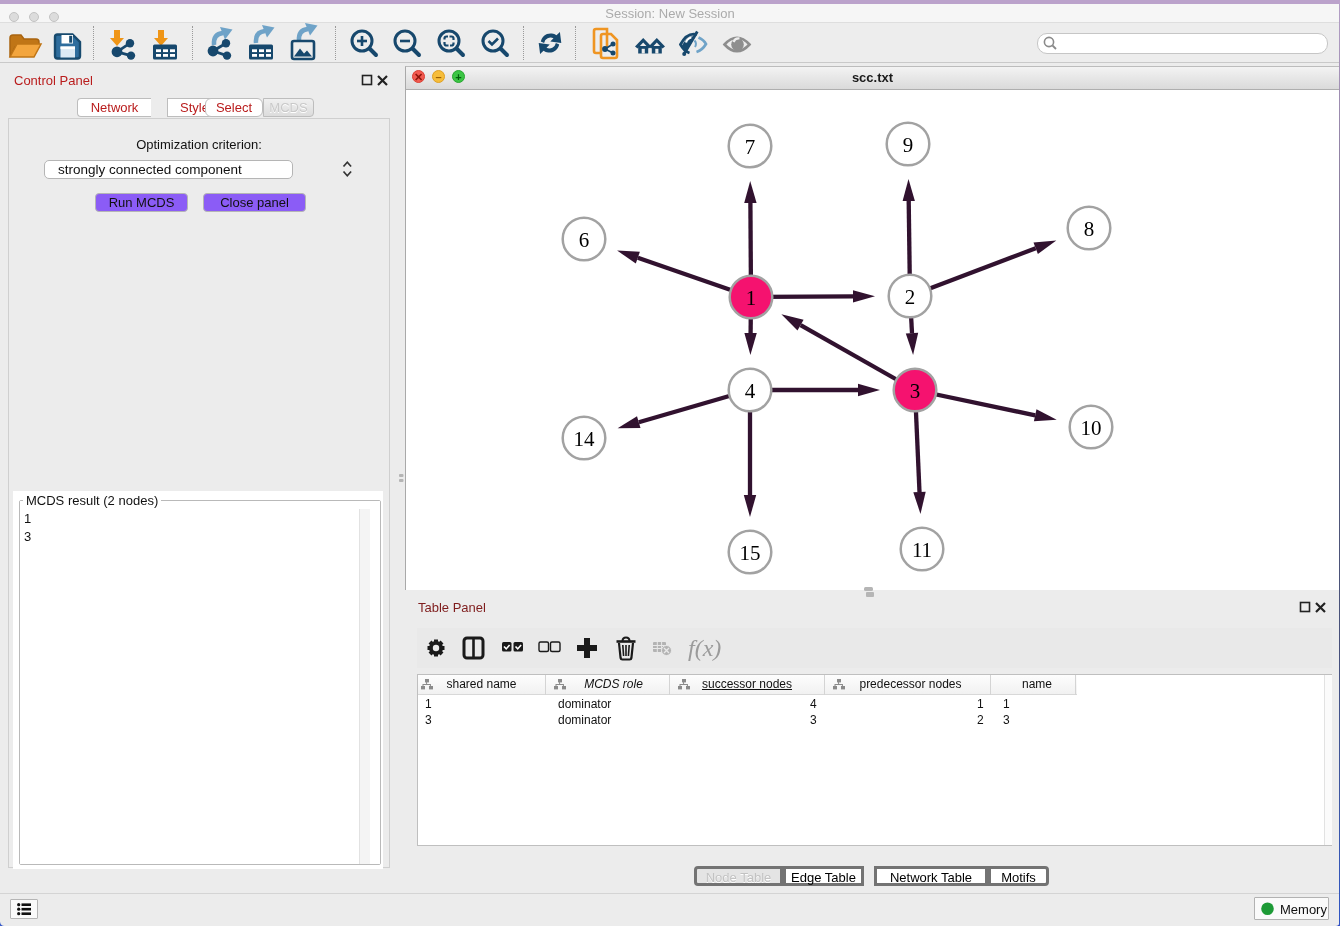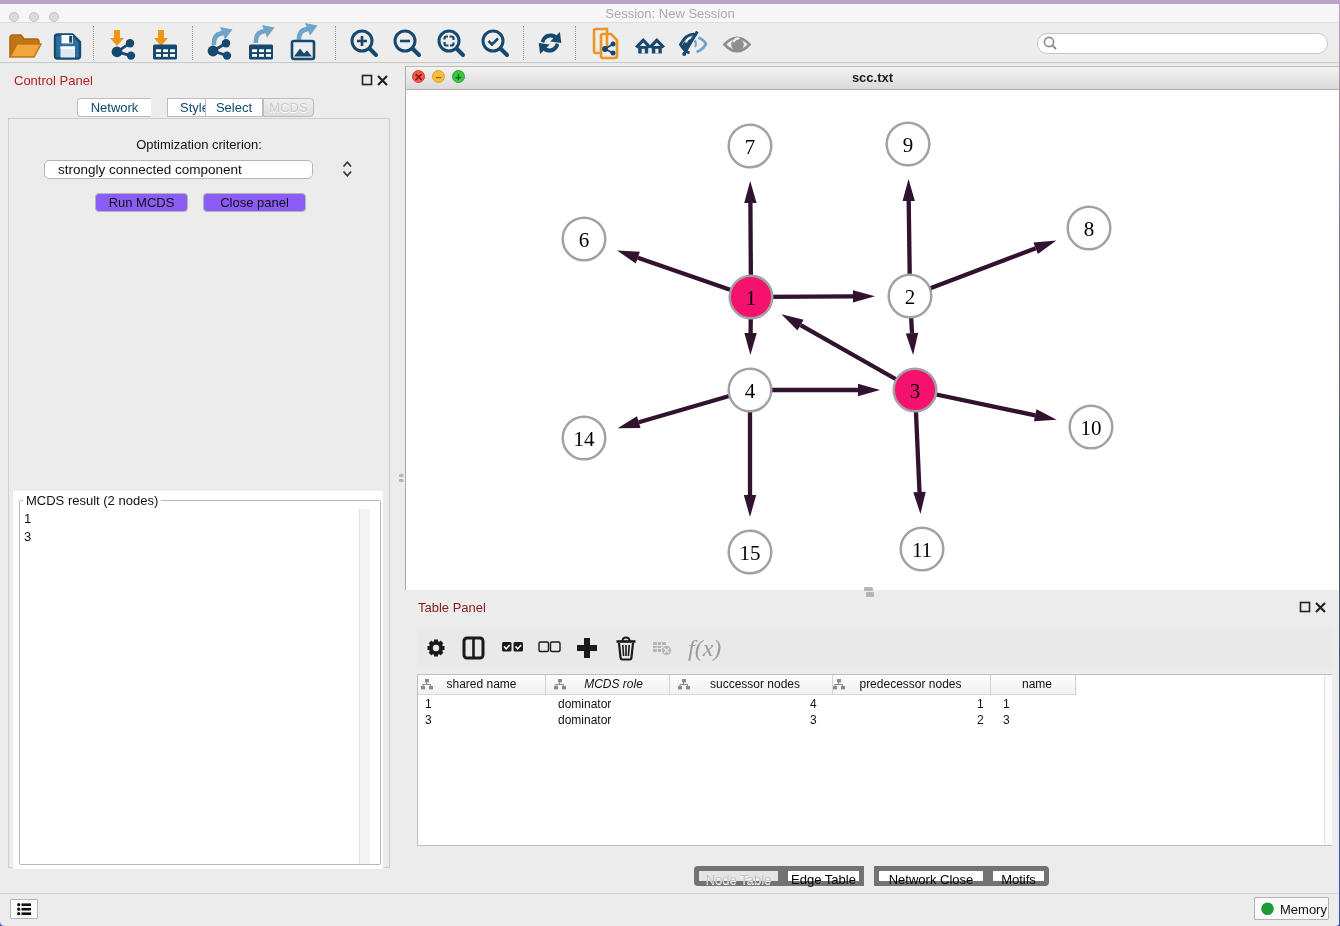--- a/index.html
+++ b/index.html
@@ -13,44 +13,44 @@
 .tl { position:absolute; top:8px; width:10px; height:10px; border-radius:50%; background:#dcdcdc; border:1px solid #c3c3c3; }
 #title-text { position:absolute; top:6px; left:0; width:1340px; text-align:center; font-size:13px; color:#ababab; }
 #toolbar { left:0; top:22px; width:1340px; height:41px; background:#ededed; border-bottom:1px solid #c9c9c9; border-top:1px solid #dedede; }
 .sep { position:absolute; top:26px; height:34px; width:0; border-left:1px dotted #9a9a9a; }
 #searchbox { position:absolute; left:1037px; top:33px; width:291px; height:21px; background:#fff; border:1px solid #c6c6c6; border-radius:10px; }
 
 
 #cp-head { left:0; top:66px; width:392px; height:26px; }
 #cp-title { position:absolute; left:14px; top:73px; font-size:13px; color:#b91c1c; }
 #cp-box { left:8px; top:118px; width:382px; height:750px; border:1px solid #cfcfcf; background:#ececec; }
-.cptab { position:absolute; top:98px; height:19px; background:#fff; border:1px solid #bdbdbd; border-right:none; font-size:13px; text-align:center; line-height:17px; color:#0c4a6e; }
+.cptab { position:absolute; top:98px; height:19px; background:#fff; border:1px solid #bdbdbd; border-right:none; font-size:13px; text-align:center; line-height:17px; color:#b91c1c; }
 #opt-label { left:8px; top:137px; width:382px; text-align:center; font-size:13px; color:#111; }
-#combo { left:44px; top:160px; width:269px; height:19px; background:#fff; border:1px solid #b5b5b5; border-radius:5px; font-size:13.5px; line-height:17px; padding-left:13px; color:#111; }
+#combo { left:44px; top:160px; width:249px; height:19px; background:#fff; border:1px solid #b5b5b5; border-radius:5px; font-size:13.5px; line-height:17px; padding-left:13px; color:#111; }
 .btn { position:absolute; top:193px; height:19px; background:#8b5cf6; border:1px solid #b5b5b5; border-radius:4px; font-size:13px; text-align:center; line-height:17px; color:#111; }
 #result-outer { left:13px; top:491px; width:370px; height:378px; background:#fff; }
 #fieldset { left:19px; top:500px; width:362px; height:365px; border:1px solid #b9b9b9; border-radius:2px; }
 #legend { position:absolute; left:23px; top:493px; font-size:13px; color:#111; background:#fff; padding:0 3px; z-index:5; }
 #result-white { left:20px; top:501px; width:360px; height:363px; background:#fff; }
 #result-scroll { left:359px; top:509px; width:11px; height:355px; background:#f4f4f4; border-left:1px solid #e2e2e2; }
 
 
 #netwin { left:405px; top:66px; width:935px; height:524px; background:#fff; border-left:1px solid #a9a9a9; }
 #net-titlebar { left:405px; top:66px; width:935px; height:24px; background:linear-gradient(#f3f3f3,#dadada); border-bottom:1px solid #aeaeae; border-top:1px solid #bcbcbc; border-left:1px solid #a9a9a9; }
 #net-title { position:absolute; left:405px; width:935px; top:70px; text-align:center; font-size:13px; font-weight:bold; color:#1a1a1a; }
 .mtl { position:absolute; top:70px; width:13px; height:13px; border-radius:50%; font-size:11px; font-weight:bold; text-align:center; line-height:13px; }
 
 
 #tp-title { position:absolute; left:418px; top:600px; font-size:13px; color:#7f1d1d; }
 #tp-toolbar { left:417px; top:628px; width:915px; height:40px; background:#e9e9e9; }
 #tbl-box { left:417px; top:674px; width:915px; height:172px; background:#fff; border:1px solid #bfbfbf; }
 #tbl-header { position:absolute; left:418px; top:675px; width:659px; height:20px; background:linear-gradient(#fdfdfd,#f1f1f1); border-bottom:1px solid #d8d8d8; }
 .th { position:absolute; top:0; height:20px; border-right:1px solid #d4d4d4; font-size:12px; text-align:center; line-height:19px; color:#111; }
 .td { position:absolute; font-size:12px; color:#111; }
-.tab2 { position:absolute; top:866px; height:20px; border:5px solid #737373; background:#fff; font-size:13px; text-align:center; line-height:18px; color:#000; }
+.tab2 { position:absolute; top:866px; height:20px; border:3px solid #737373; background:#fff; font-size:13px; text-align:center; line-height:18px; color:#000; }
 
 
 #statusbar { left:0; top:893px; width:1340px; height:33px; background:#ececec; border-top:1px solid #d4d4d4; }
 #st-btn { left:10px; top:899px; width:28px; height:20px; background:#fafafa; border:1px solid #b5b5b5; border-radius:1px; }
 #mem-btn { left:1254px; top:897px; width:75px; height:23px; background:#fafafa; border:1px solid #b2b2b2; border-radius:1px; }
 </style>
 </head>
 <body>
 <div class="abs" id="purple"></div>
 <div class="abs" id="titlebar">
@@ -202,21 +202,21 @@
 <div class="sep" style="left:335px;"></div>
 <div class="sep" style="left:523px;"></div>
 <div class="sep" style="left:575px;"></div>
 <div id="searchbox"></div>
 
 <div class="abs" id="cp-head"></div>
 <div id="cp-title">Control Panel</div>
 <div class="abs" id="cp-box"></div>
 <div class="cptab" style="left:77px; width:74px; border-radius:4px 0 0 4px;">Network</div>
 <div class="cptab" style="left:167px; width:54px;">Style</div>
-<div class="cptab" style="left:205px; width:58px; border-right:1px solid #bdbdbd;">Select</div>
+<div class="cptab" style="left:205px; width:58px; border-right:1px solid #bdbdbd;border-radius:6px;">Select</div>
 <div class="cptab" style="left:263px; width:51px; background:linear-gradient(#f0f0f0,#dcdcdc); color:#c9c9c9; text-shadow:0 1px 0 #fff; border-right:1px solid #bdbdbd; border-radius:0 4px 4px 0;">MCDS</div>
 <div class="abs" id="opt-label">Optimization criterion:</div>
 <div class="abs" id="combo">strongly connected component</div>
 <div class="btn" style="left:95px; width:93px;">Run MCDS</div>
 <div class="btn" style="left:203px; width:103px;">Close panel</div>
 <div class="abs" id="result-outer"></div>
 <div class="abs" id="fieldset"></div>
 <div id="legend">MCDS result (2 nodes)</div>
 <div class="abs" id="result-white"></div>
 <div class="abs" id="result-scroll"></div>
@@ -289,37 +289,37 @@
 <text x="517" y="467">11</text>
 </g>
 </svg>
 
 <div id="tp-title">Table Panel</div>
 <div class="abs" id="tp-toolbar"></div>
 <div class="abs" id="tbl-box"></div>
 <div id="tbl-header">
   <div class="th" style="left:0; width:128px;">shared name</div>
   <div class="th" style="left:128px; width:124px; padding-left:12px;font-style:italic;">MCDS role</div>
-  <div class="th" style="left:260px; width:155px;">successor nodes</div>
+  <div class="th" style="left:252px; width:155px;text-decoration:underline;">successor nodes</div>
   <div class="th" style="left:407px; width:166px; padding-left:6px;">predecessor nodes</div>
   <div class="th" style="left:573px; width:85px; padding-left:8px;">name</div>
 </div>
 <div class="td" style="left:425px; top:697px;">1</div>
 <div class="td" style="left:558px; top:697px;">dominator</div>
 <div class="td" style="left:810px; top:697px;">4</div>
 <div class="td" style="left:977px; top:697px;">1</div>
 <div class="td" style="left:1003px; top:697px;">1</div>
 <div class="td" style="left:425px; top:713px;">3</div>
 <div class="td" style="left:558px; top:713px;">dominator</div>
 <div class="td" style="left:810px; top:713px;">3</div>
 <div class="td" style="left:977px; top:713px;">2</div>
 <div class="td" style="left:1003px; top:713px;">3</div>
 <div class="tab2" style="left:694px; width:89px; background:#e4e4e4; color:#c2c2c2; text-shadow:0 1px 0 #fff; border-radius:4px 0 0 4px;">Node Table</div>
 <div class="tab2" style="left:783px; width:81px;">Edge Table</div>
-<div class="tab2" style="left:874px; width:114px;">Network Close</div>
+<div class="tab2" style="left:874px; width:114px;">Network Table</div>
 <div class="tab2" style="left:988px; width:61px; border-radius:0 4px 4px 0;">Motifs</div>
 
 <div class="abs" id="statusbar"></div>
 <div class="abs" id="st-btn"></div>
 <div class="abs" id="mem-btn"></div>
 
 <svg class="abs" style="left:0; top:66px;" width="1340" height="860" viewBox="0 66 1340 860">
 
 <g fill="none" stroke="#222">
   <rect x="362.5" y="75.5" width="9" height="9" stroke-width="1.6"></rect>

